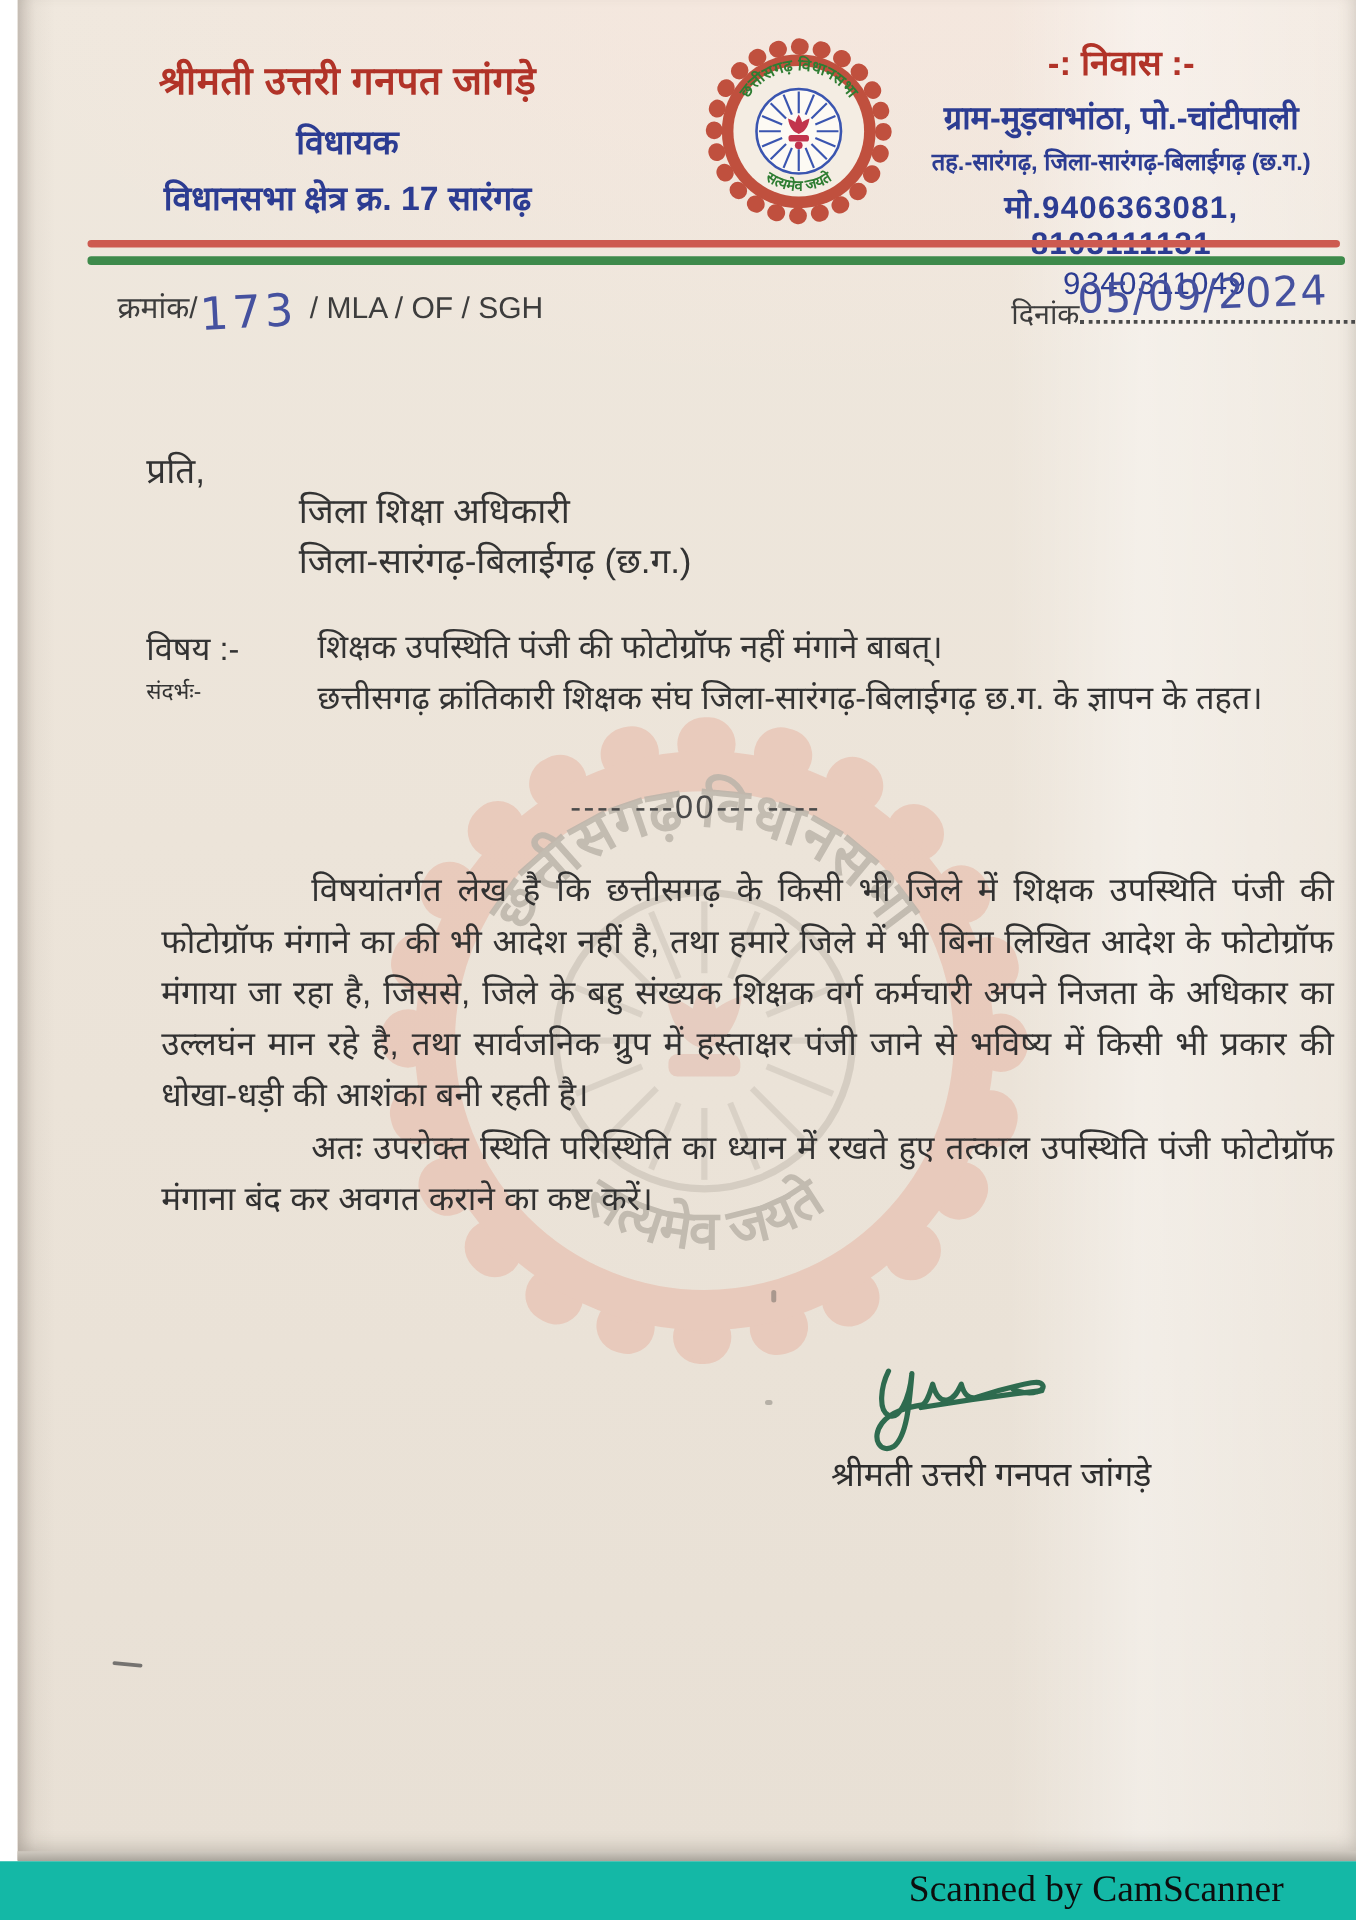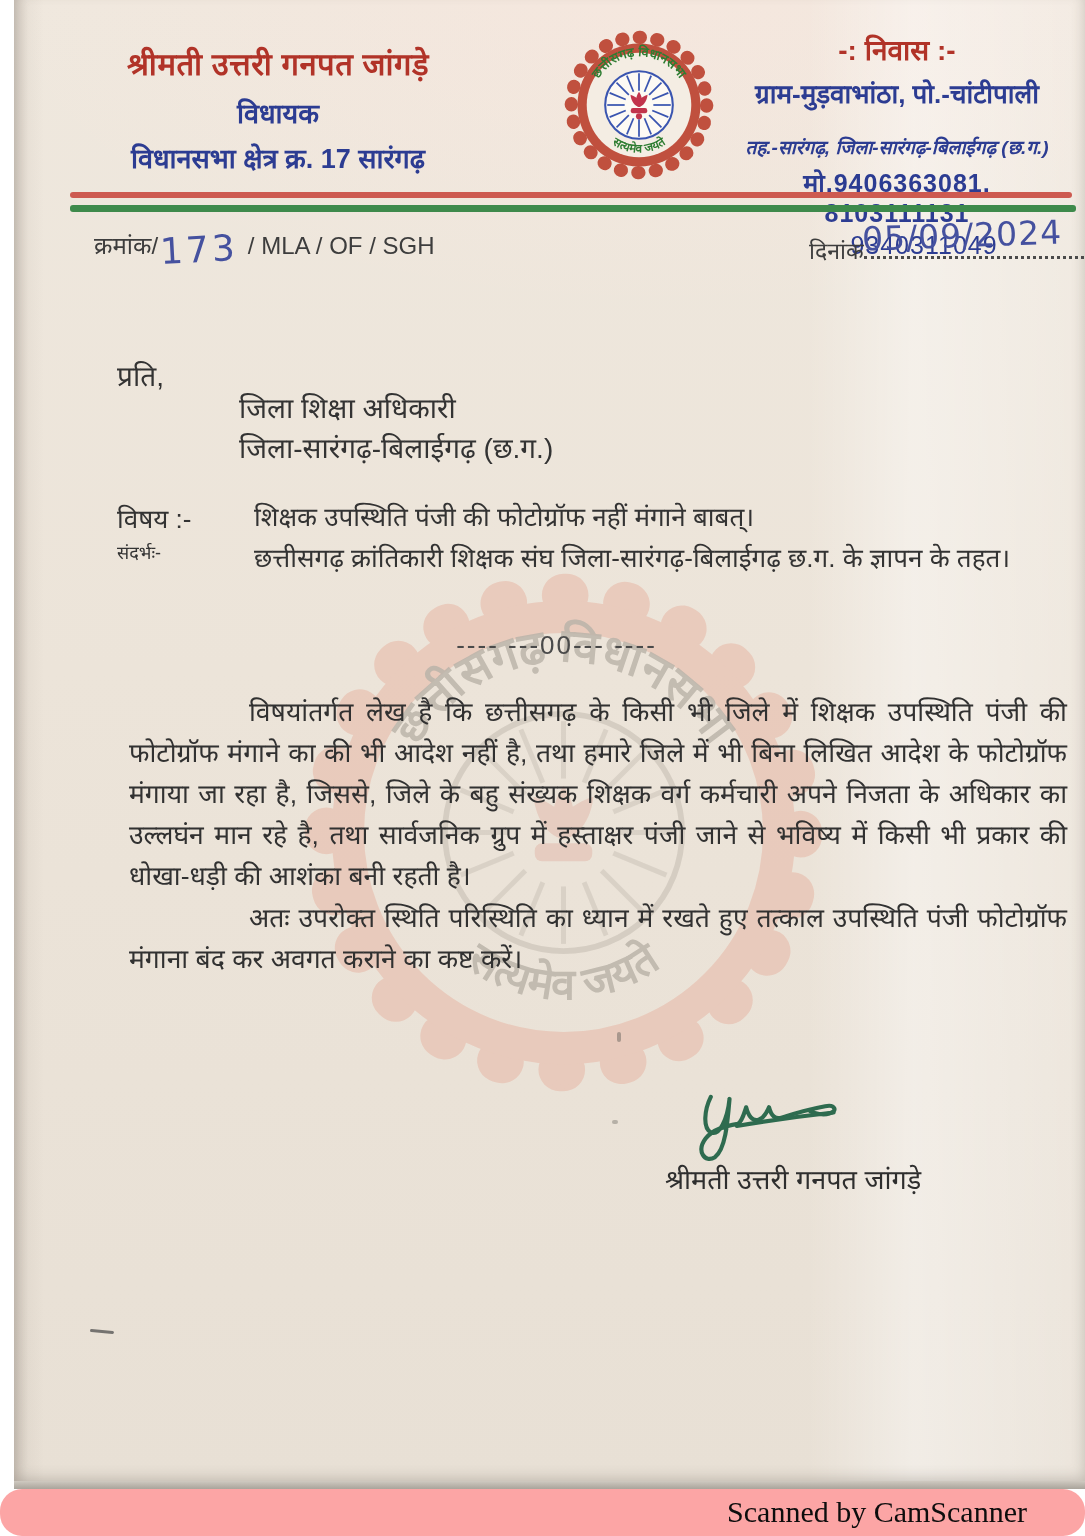--- a/index.html
+++ b/index.html
@@ -17,21 +17,21 @@
 
   
   .hdr-left{position:absolute;left:78px;top:42px;width:372px;text-align:center;}
   .hdr-name{color:#b13328;font-size:31px;font-weight:bold;letter-spacing:0.5px;}
   .hdr-role{color:#2c3c92;font-size:27px;font-weight:bold;margin-top:10px;}
   .hdr-const{color:#2c3c92;font-size:27px;font-weight:bold;margin-top:8px;}
   .emblem{position:absolute;left:543px;top:22px;width:164px;height:166px;}
   .hdr-right{position:absolute;left:716px;top:30px;width:334px;text-align:center;color:#2c3c92;}
   .res-heading{color:#b13328;font-size:28px;font-weight:bold;}
   .addr1{font-size:26px;font-weight:bold;margin-top:7px;}
-  .addr2{font-size:19px;font-weight:bold;margin-top:23px;font-style:italic;}
+  .addr2{font-size:19px;font-weight:bold;margin-top:5px;}
   .phone1{font-size:25px;font-weight:bold;margin-top:5px;letter-spacing:1px;}
   .phone2{font-size:25px;font-weight:normal;margin-top:3px;text-align:center;padding-left:54px;letter-spacing:1px;}
 
   .rule-red{position:absolute;left:56px;top:192px;width:1002px;height:6px;background:#cd5a50;border-radius:3px;}
   .rule-green{position:absolute;left:56px;top:205px;width:1006px;height:7px;background:#3e8a4b;border-radius:3px;}
 
   
   .ref-row{position:absolute;left:80px;top:228px;font-size:24px;color:#3d3d3d;}
   .hw{color:#45519f;font-family:"DejaVu Sans",sans-serif;display:inline-block;}
   .serial-hw{font-size:36px;transform:rotate(-3deg);vertical-align:-8px;letter-spacing:3px;margin:0 10px 0 2px;}
@@ -59,21 +59,21 @@
   .sig-svg{position:absolute;left:664px;top:1074px;width:180px;height:104px;}
   .sig-name{position:absolute;left:606px;top:1160px;width:346px;text-align:center;font-size:27px;color:#2e2e2e;}
   .sig-role{position:absolute;left:606px;top:1196px;width:346px;text-align:center;font-size:27px;color:#2e2e2e;}
 
   
   .pen-mark{position:absolute;left:76px;top:1330px;width:24px;height:3px;background:#4e4e4e;border-radius:2px;transform:rotate(5deg);opacity:.75;}
   .speck1{position:absolute;left:603px;top:1032px;width:4px;height:10px;background:#6a665f;opacity:.5;border-radius:2px;}
   .speck2{position:absolute;left:598px;top:1120px;width:6px;height:4px;background:#6a665f;opacity:.4;border-radius:2px;}
 
   
-  .scan-strip{position:absolute;left:0;top:1489px;width:1085px;height:47px;background:#fca5a5;border-radius:22px;}
+  .scan-strip{position:absolute;left:0;top:1489px;width:1085px;height:47px;background:#14b8a6;}
   .scan-credit{position:absolute;right:58px;top:6px;font-family:"Liberation Serif","DejaVu Serif",serif;font-size:30px;color:#0d0d0d;}
 </style>
 </head>
 <body>
 
 <div class="canvas">
   <div class="paper">
 
     <svg class="watermark" viewBox="-80 -80 160 160">
       <defs>

